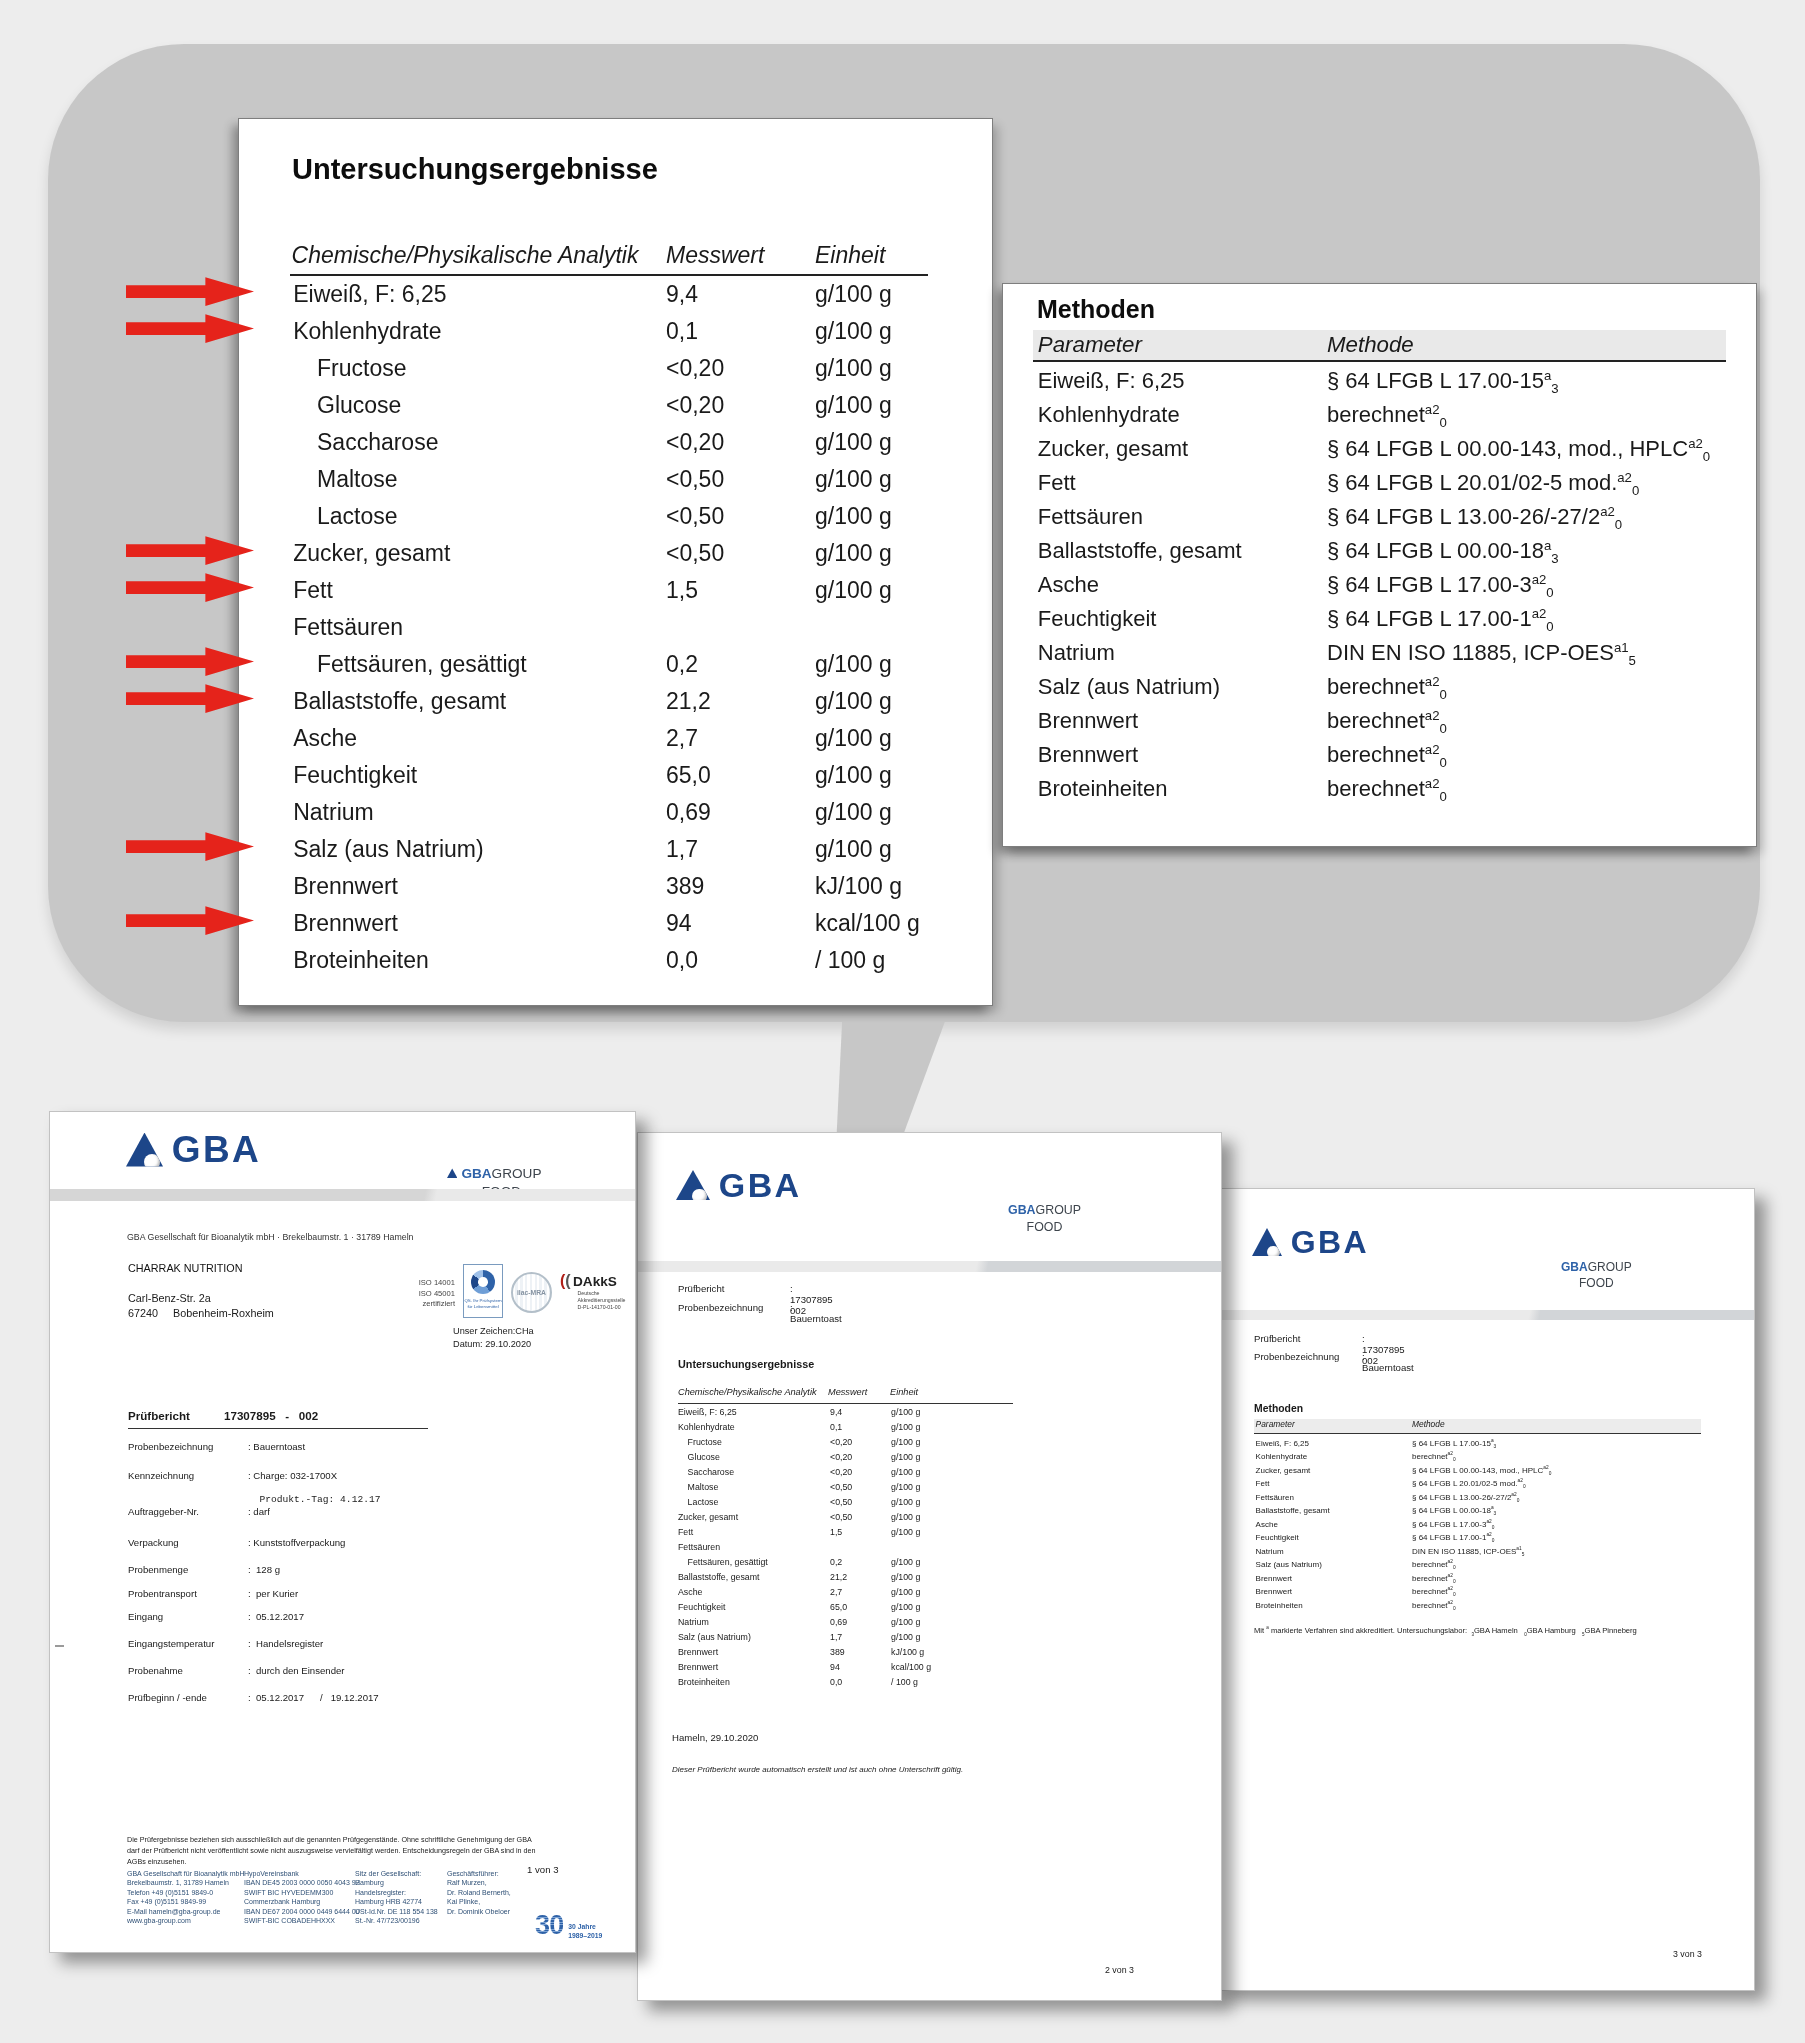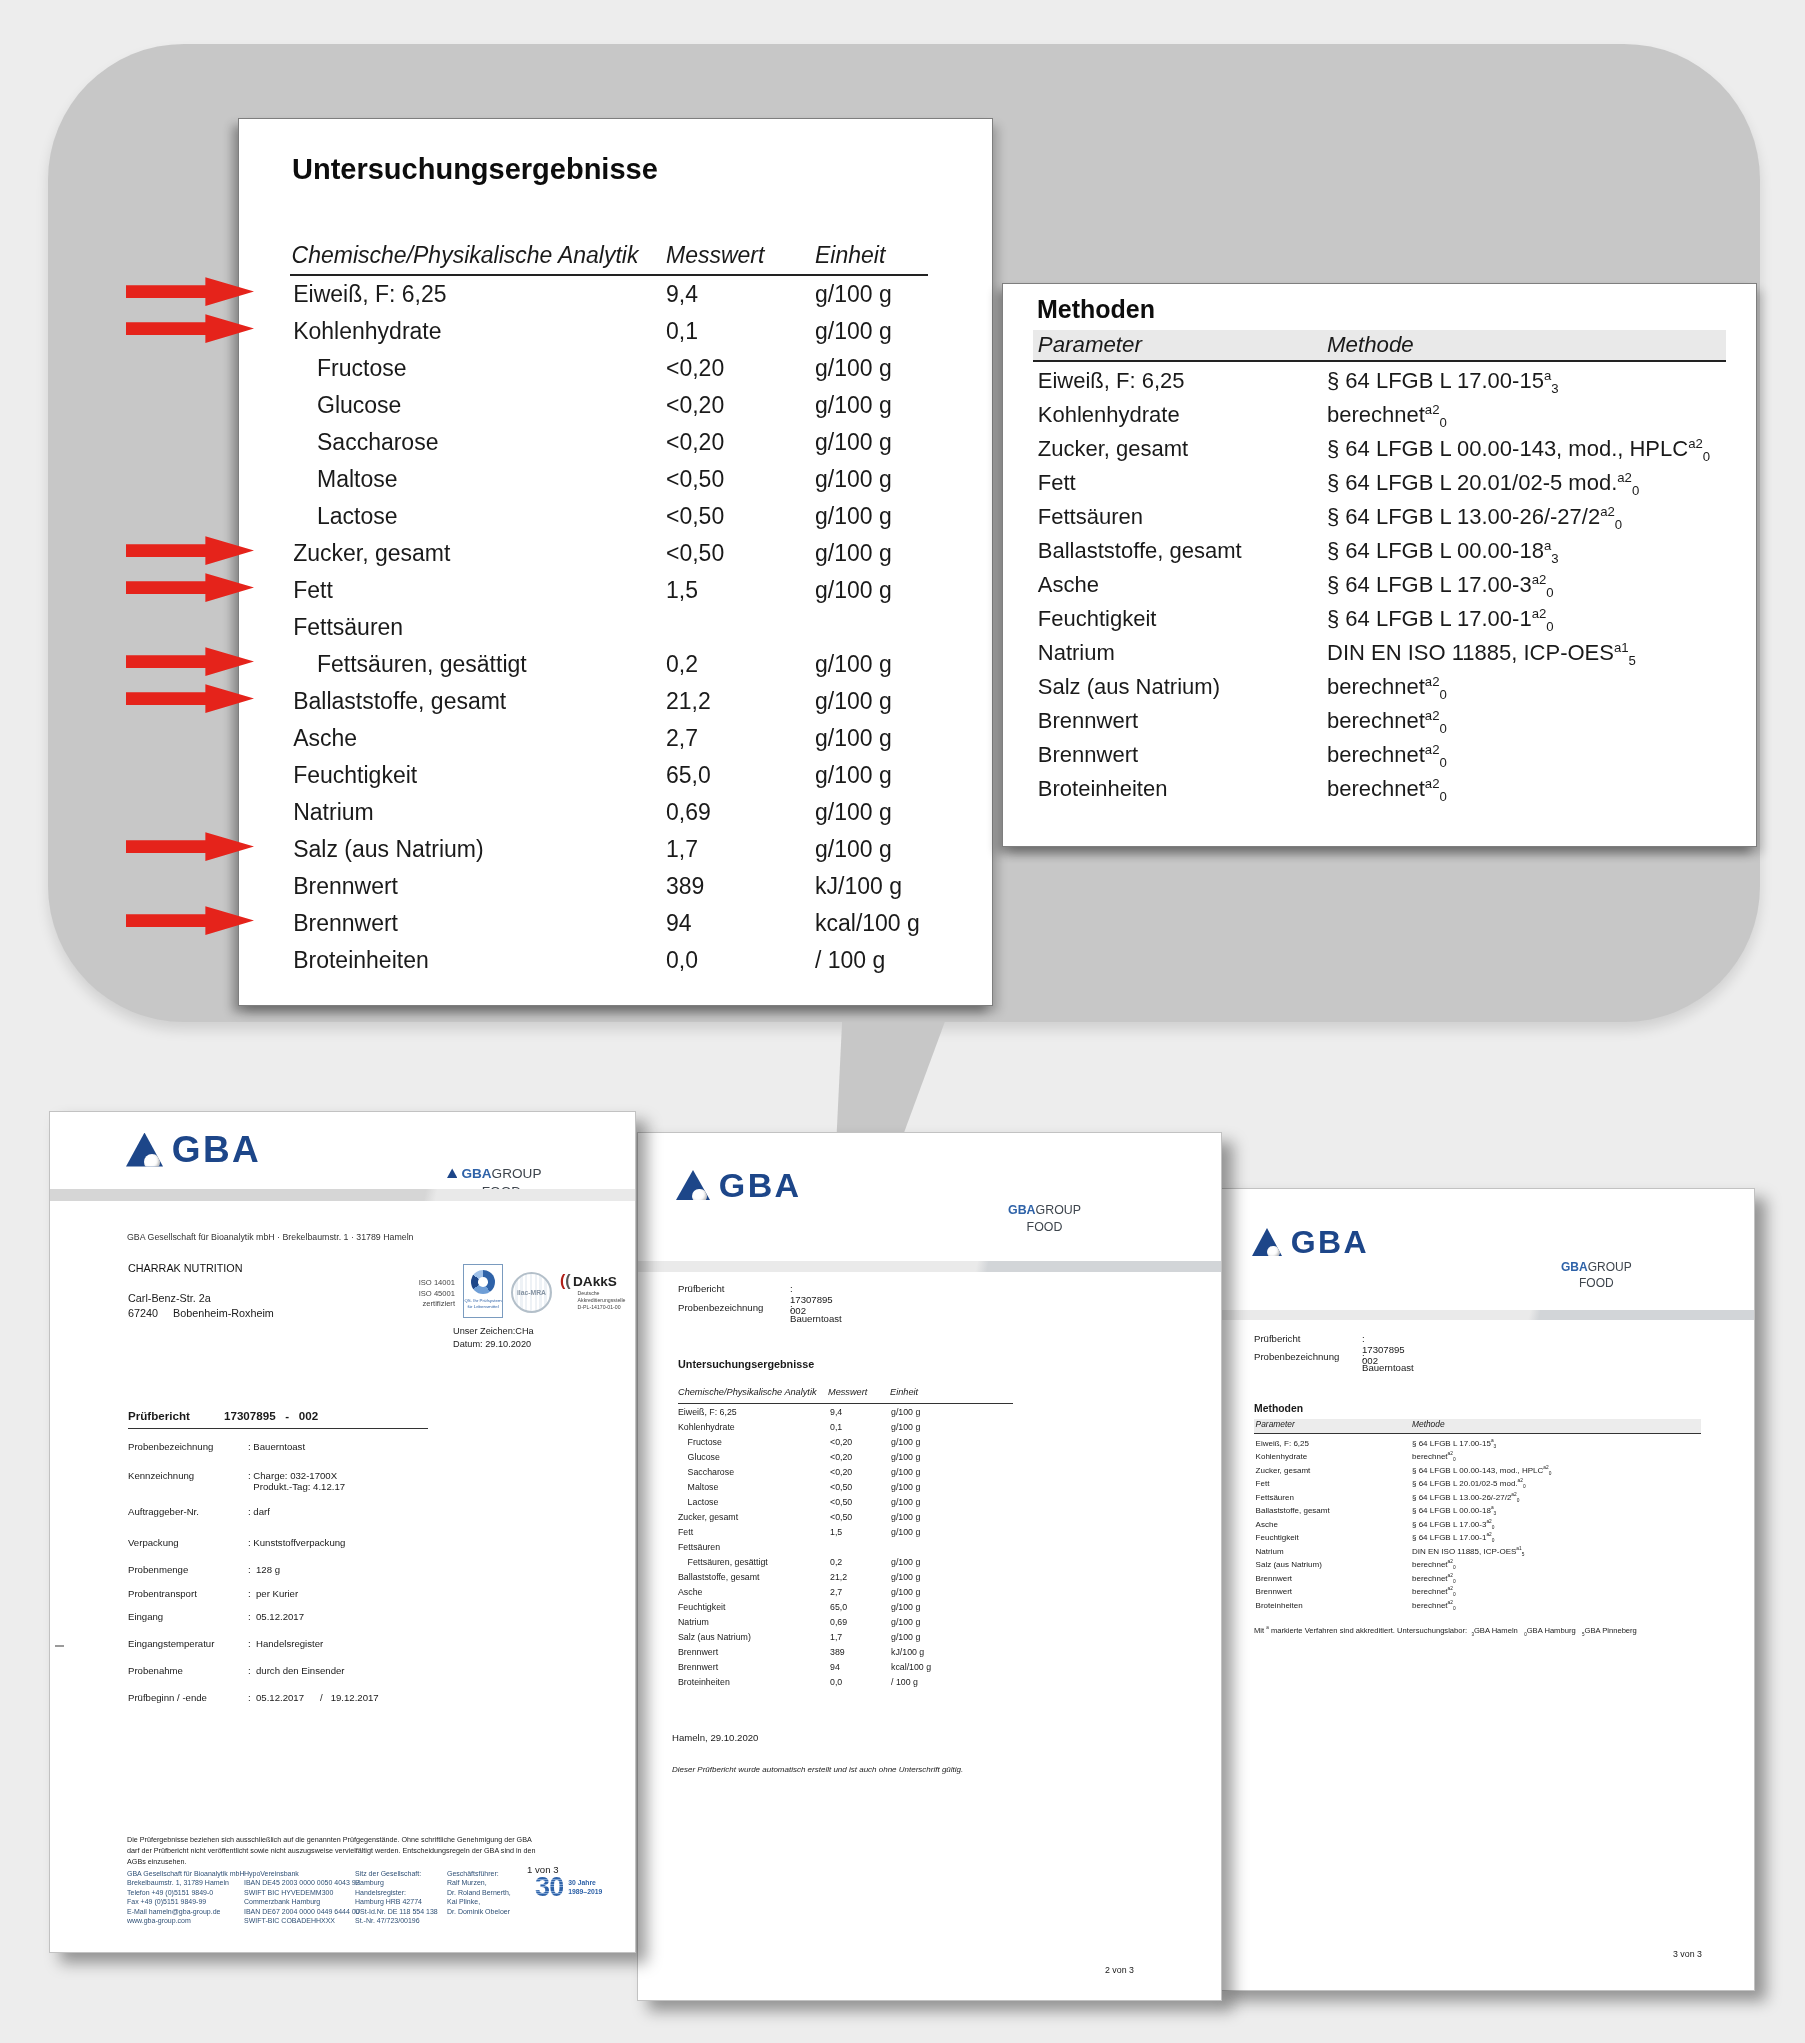--- a/index.html
+++ b/index.html
@@ -100,21 +100,21 @@
   .p1-fields{left:78px;top:329px;width:335px;font-size:9.6px;}
   .p1-field{position:absolute;left:0;}
   .fl{position:absolute;left:0;width:118px;}
   .fv{position:absolute;left:120px;white-space:pre-wrap;width:215px;}
   .fold{left:4.8px;top:533px;width:8.8px;height:1.6px;background:#9a9a9a;}
   .p1-disc{left:77px;top:722px;width:418px;font-size:7.2px;line-height:1.55;color:#222;}
   .p1-pnum{left:477px;top:752px;font-size:9.6px;}
   .p1-footcols{left:77px;top:757px;width:418px;font-size:7px;line-height:1.35;color:#2f5076;}
   .fcol{position:absolute;top:0;}
   .fc0{left:0;} .fc1{left:117px;} .fc2{left:228px;} .fc3{left:320px;}
-  .anni{left:485px;top:760px;display:flex;gap:4.8px;align-items:center;color:#2e62a8;}
+  .anni{left:485px;top:798px;display:flex;gap:4.8px;align-items:flex-end;color:#2e62a8;}
   .anni-30{font-size:27px;font-weight:bold;letter-spacing:-0.8px;
            background:repeating-linear-gradient(0deg,#2e62a8 0 1.6px,#7ea4d4 1.6px 2.4px);
            -webkit-background-clip:text;background-clip:text;color:transparent;}
   .anni-txt{font-size:6.8px;line-height:1.3;font-weight:bold;}
 
   
   .meta{font-size:9.6px;}
   .meta .ml{position:absolute;left:0;}
   .meta .mv{position:absolute;white-space:pre-wrap;}
   .mini-head{position:absolute;border-bottom:1.6px solid #333;}
@@ -385,21 +385,21 @@
     <div class="abs p1-rep-line"></div>
 
     <div class="abs p1-fields" id="p1-fields">
         <div class="p1-field" style="top: 0px;">
           <span class="fl">Probenbezeichnung</span>
           <span class="fv">: Bauerntoast</span>
         </div>
         <div class="p1-field" style="top: 29px;">
           <span class="fl">Kennzeichnung</span>
           <span class="fv">: Charge: 032-1700X</span>
-          <span class="fv" style="top: 11px;">  Produkt.-Tag: 4.12.17</span>
+          <span class="fv" style="top: 24px; font-family: Liberation Mono, monospace;">  Produkt.-Tag: 4.12.17</span>
         </div>
         <div class="p1-field" style="top: 65px;">
           <span class="fl">Auftraggeber-Nr.</span>
           <span class="fv">: darf</span>
         </div>
         <div class="p1-field" style="top: 96px;">
           <span class="fl">Verpackung</span>
           <span class="fv">: Kunststoffverpackung</span>
         </div>
         <div class="p1-field" style="top: 123px;">

